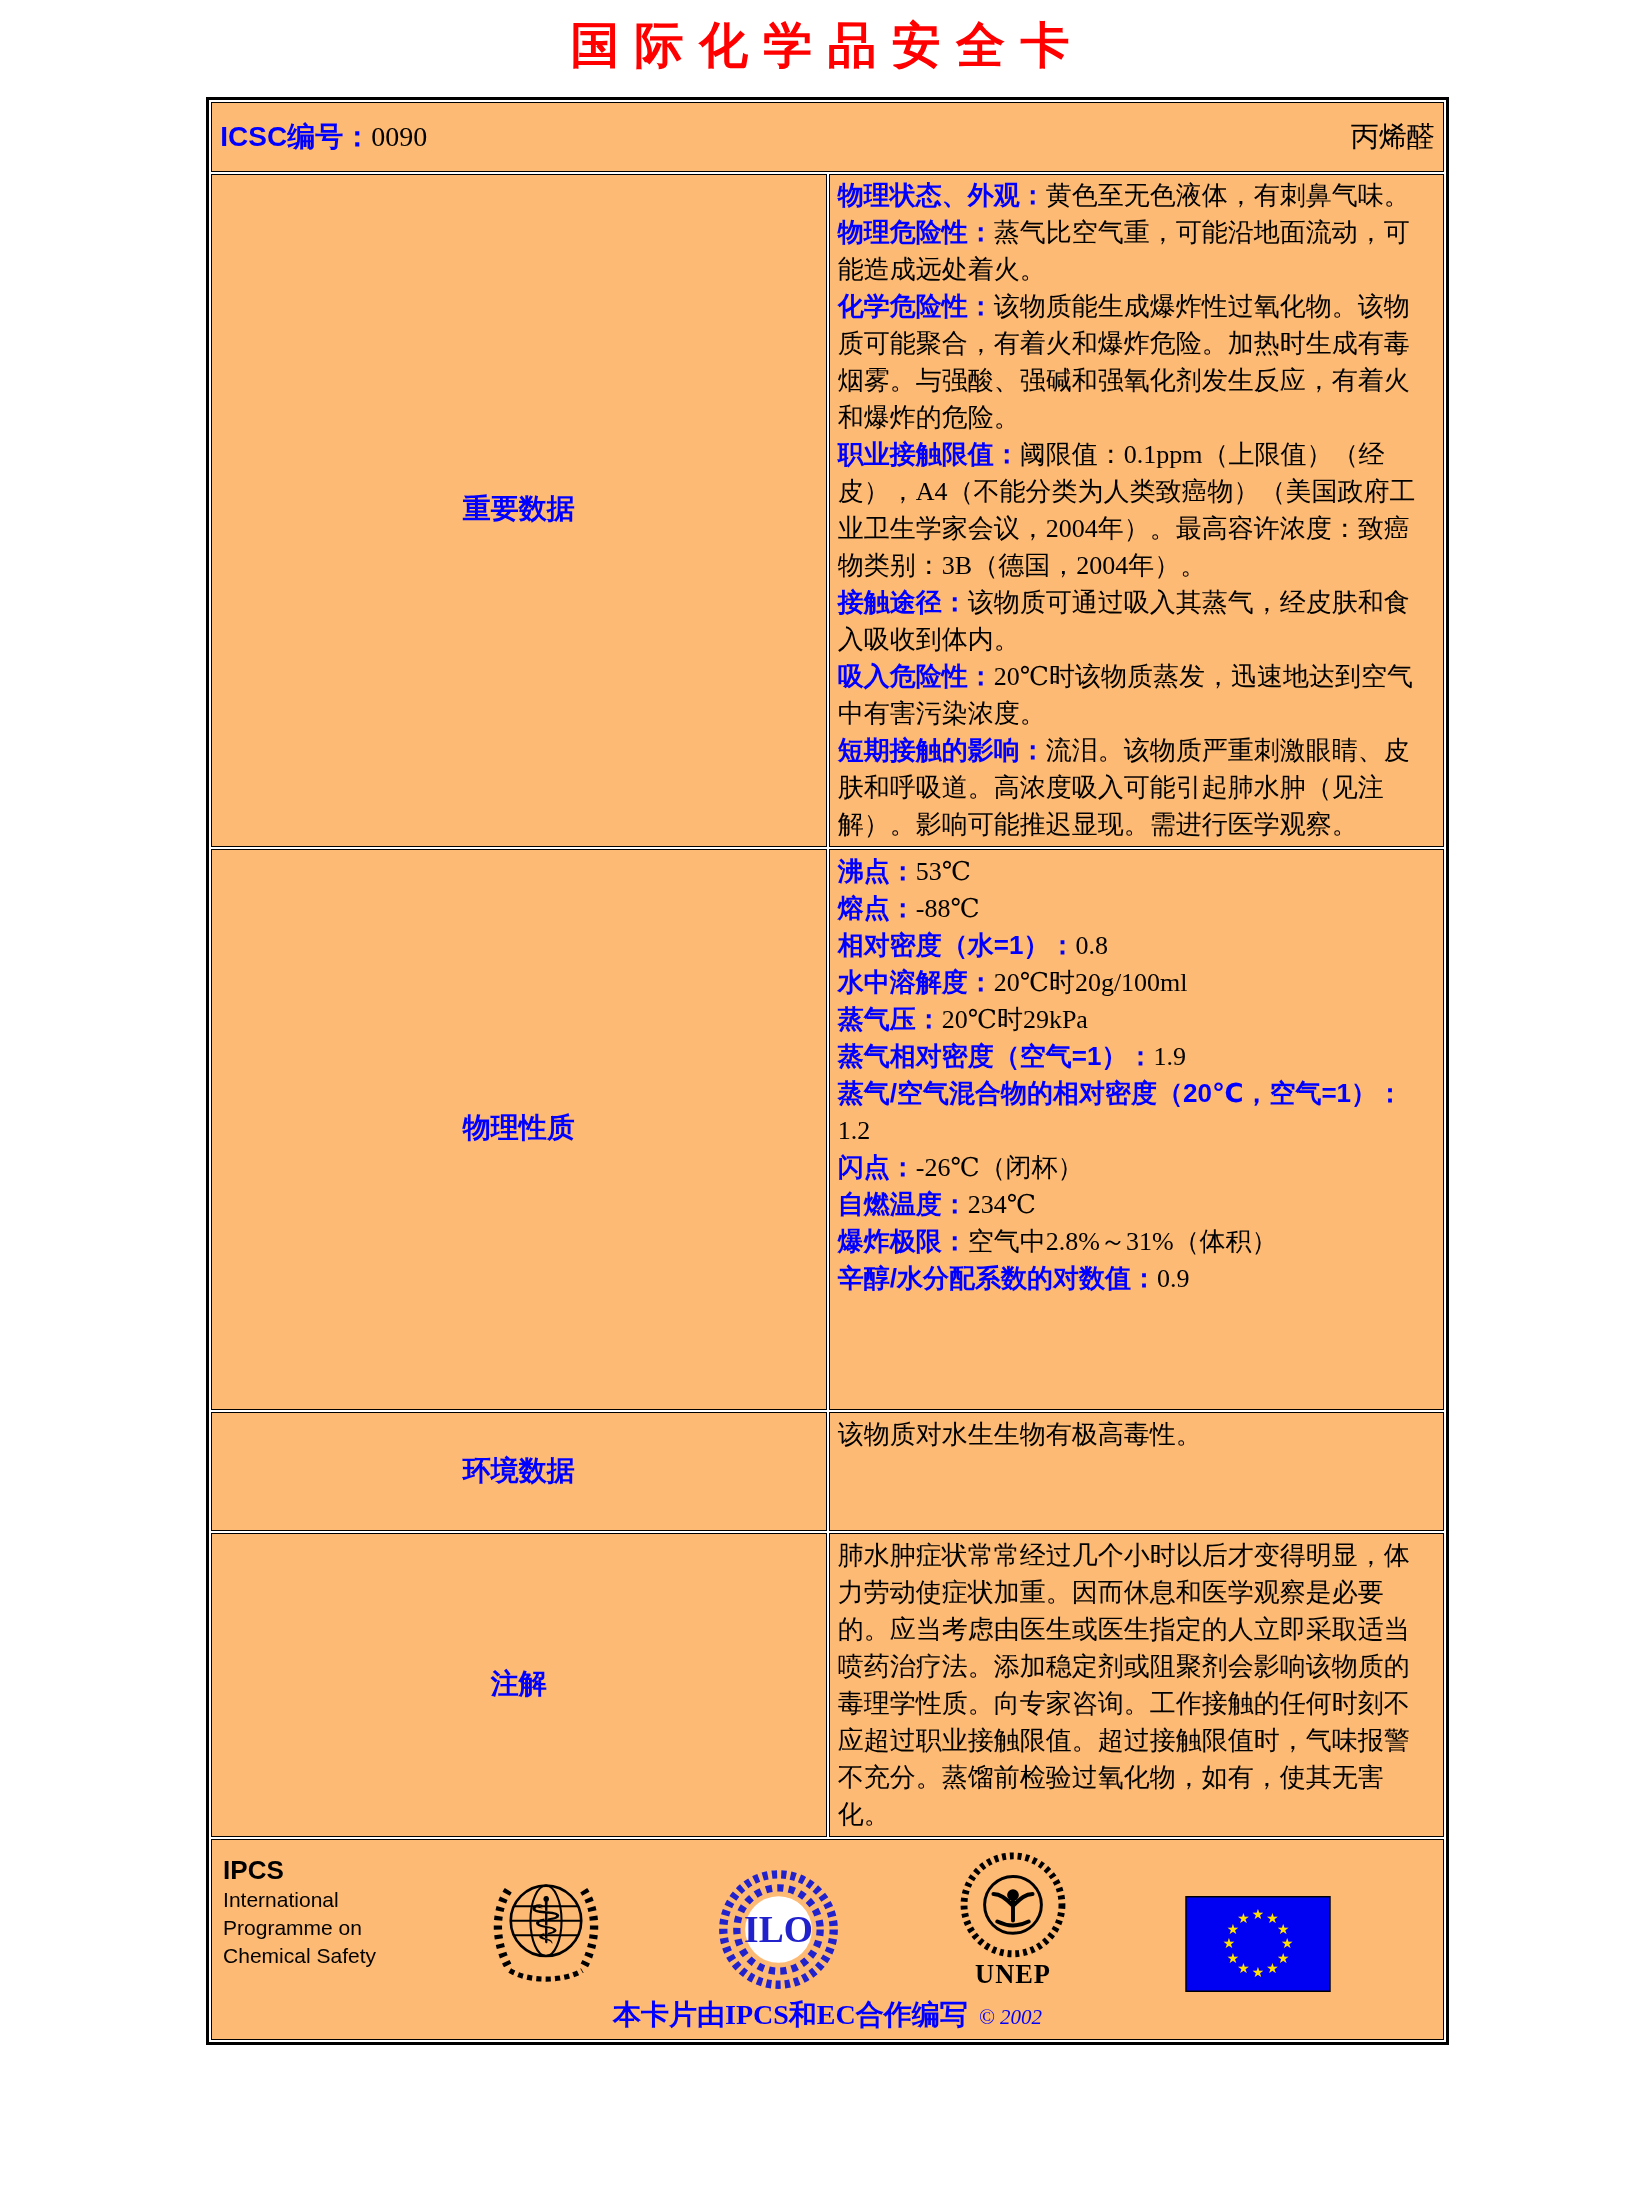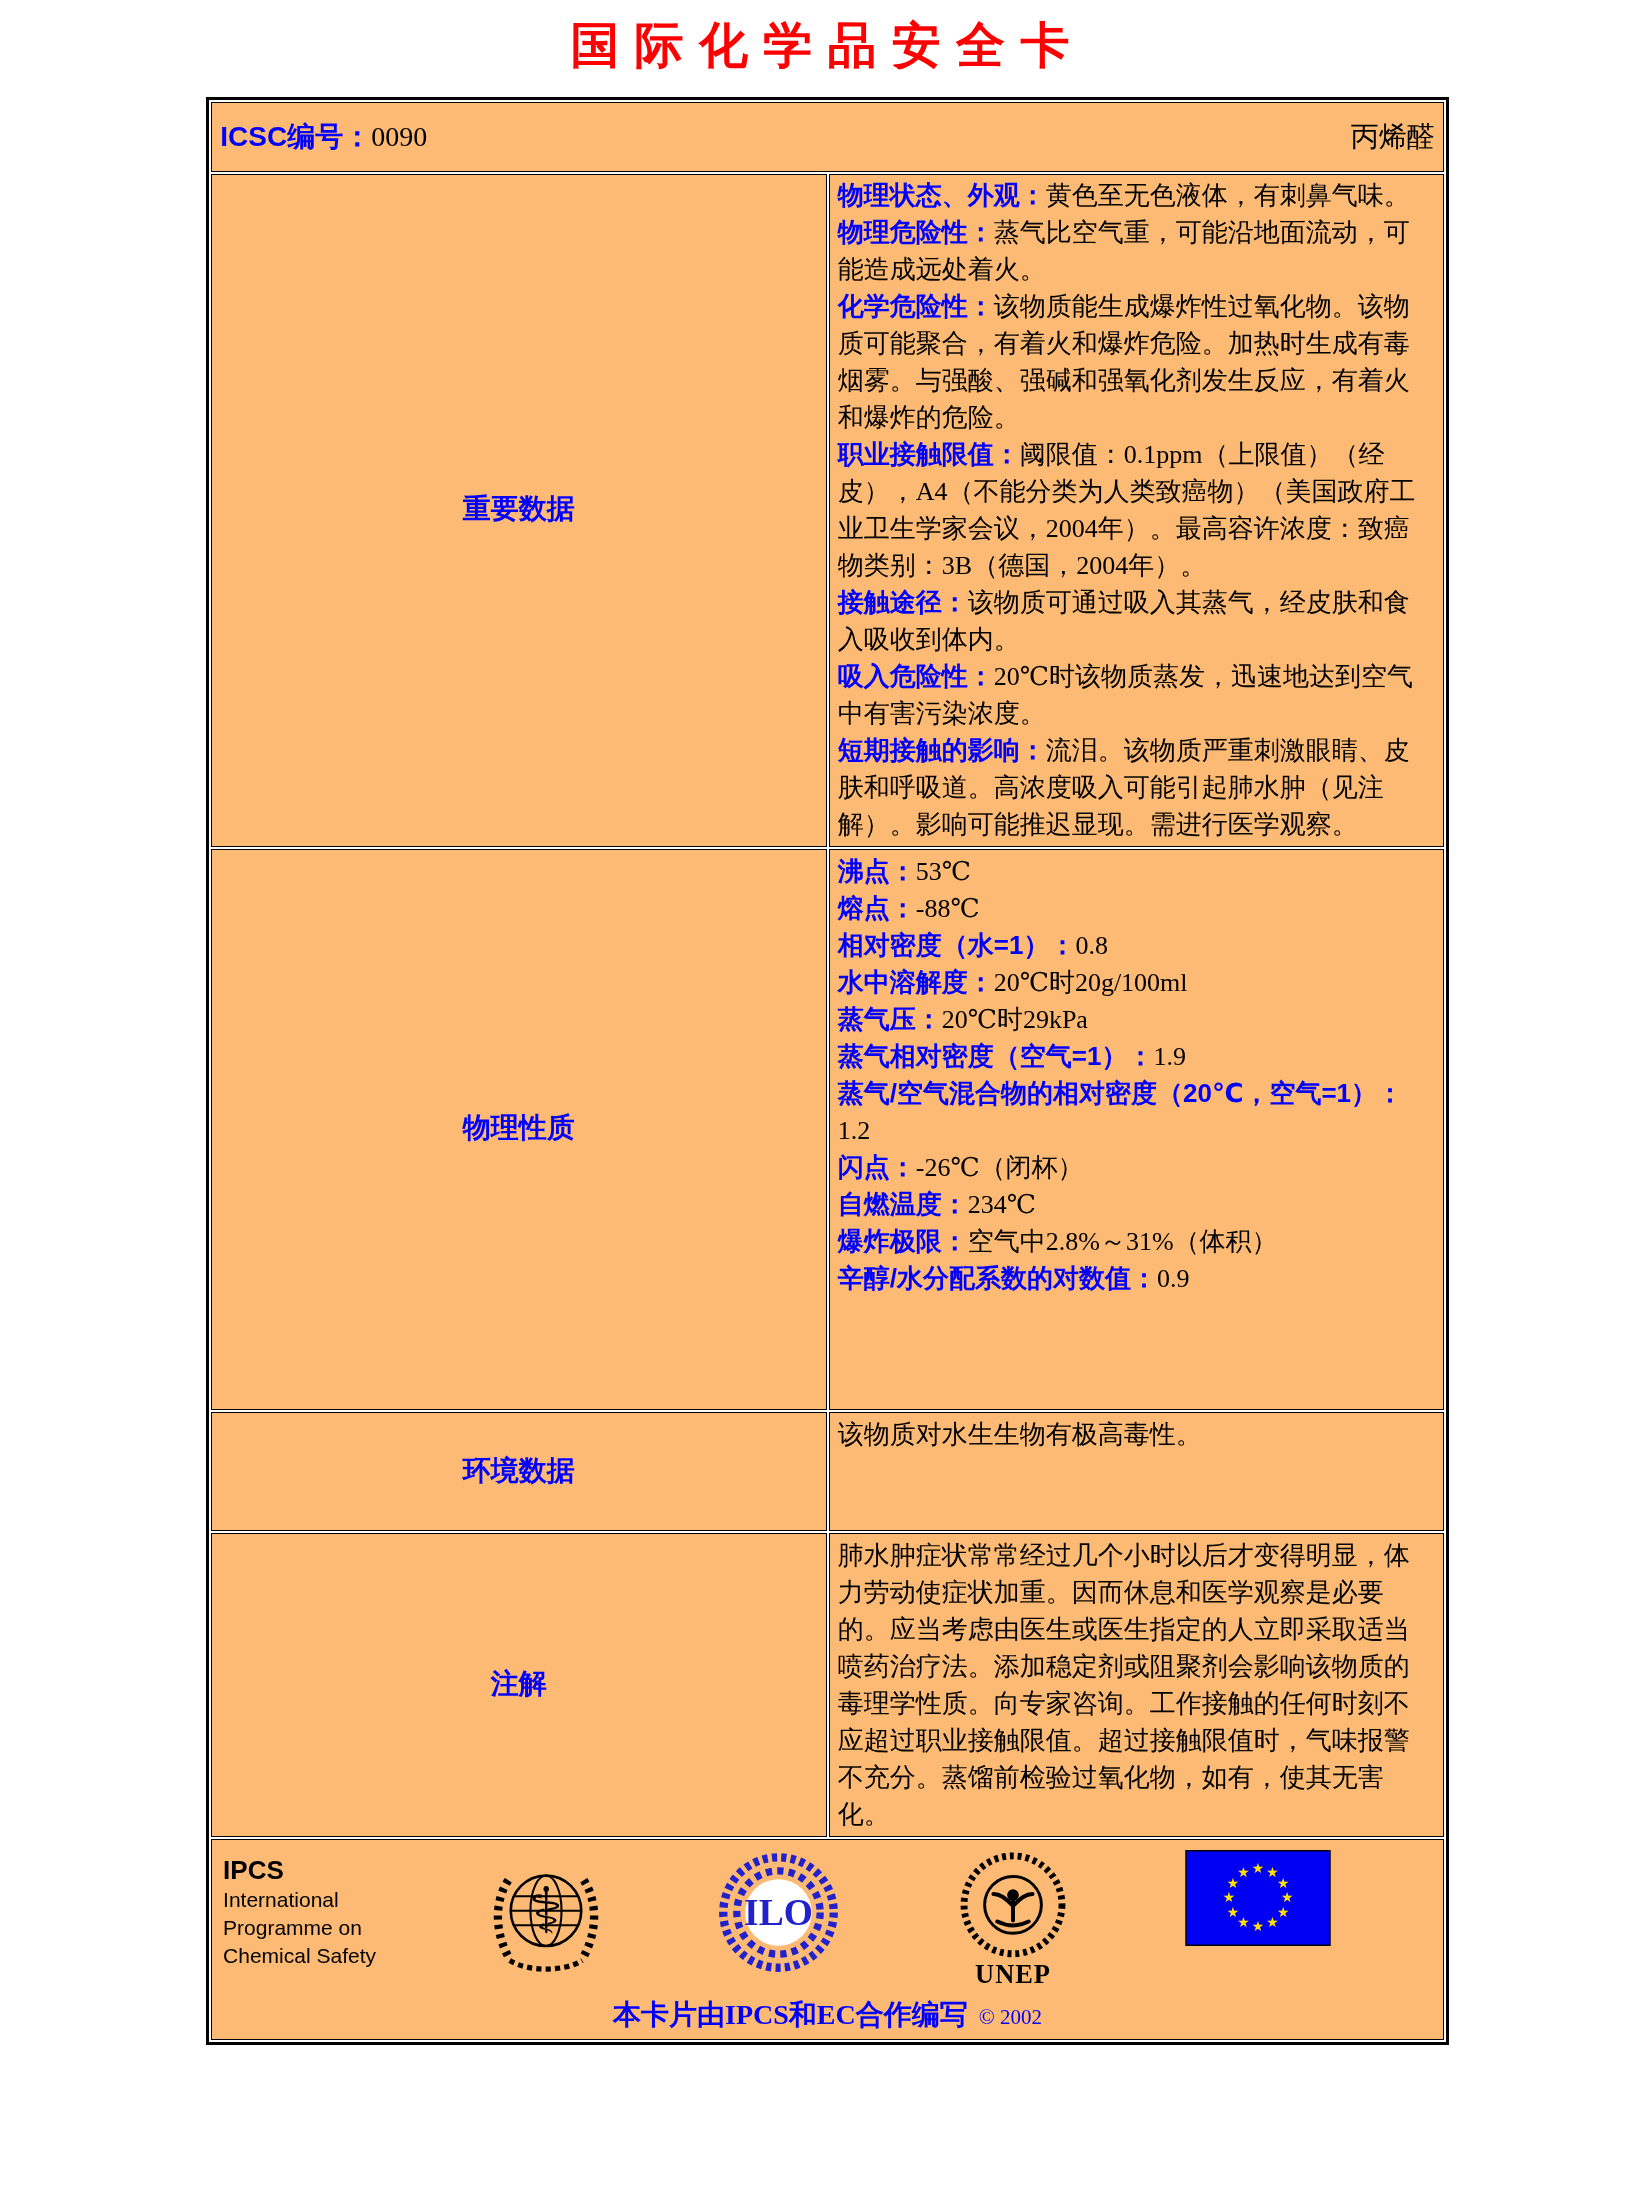--- a/index.html
+++ b/index.html
@@ -27,30 +27,30 @@
   
   td.h-header{height:62px;vertical-align:middle;}
   td.h-important{height:485px;}
   td.h-physical{height:553px;}
   td.h-env{height:112px;margin-top:20px;}
   td.h-notes{height:184px;}
   td.h-add{height:40px;}
   td.h-logos{height:191px;vertical-align:top;}
   td.h-legal{height:55px;}
   
-  .logos-flex{display:flex;align-items:flex-start;justify-content:space-between;
+  .logos-flex{display:flex;align-items:flex-end;justify-content:space-between;
               padding:7px 104px 0 2.8px;}
   .ipcs-block{align-self:flex-start;padding-top:5.5px;
               font-family:"Liberation Sans","DejaVu Sans",sans-serif;}
   .ipcs-acronym{font-size:26px;font-weight:bold;line-height:30.5px;}
   .ipcs-line{font-size:21px;line-height:28px;}
   .caption-line{text-align:center;margin-top:4.2px;}
   .caption-main{color:#0000FF;font-weight:bold;font-size:28px;
                 font-family:"Liberation Serif","DejaVu Serif",serif;}
-  .caption-copy{color:#0000FF;font-size:21px;margin-left:11px;}
+  .caption-copy{color:#0000FF;font-size:21px;margin-left:11px;font-style:italic;}
   
   .legal-label{color:#000;font-weight:bold;font-size:26px;
                font-family:"Liberation Sans","DejaVu Sans",sans-serif;}
   .legal-text{font-size:25px;}
   svg{display:block;}
 </style>
 </head>
 <body>
 
 <div class="sheet">

